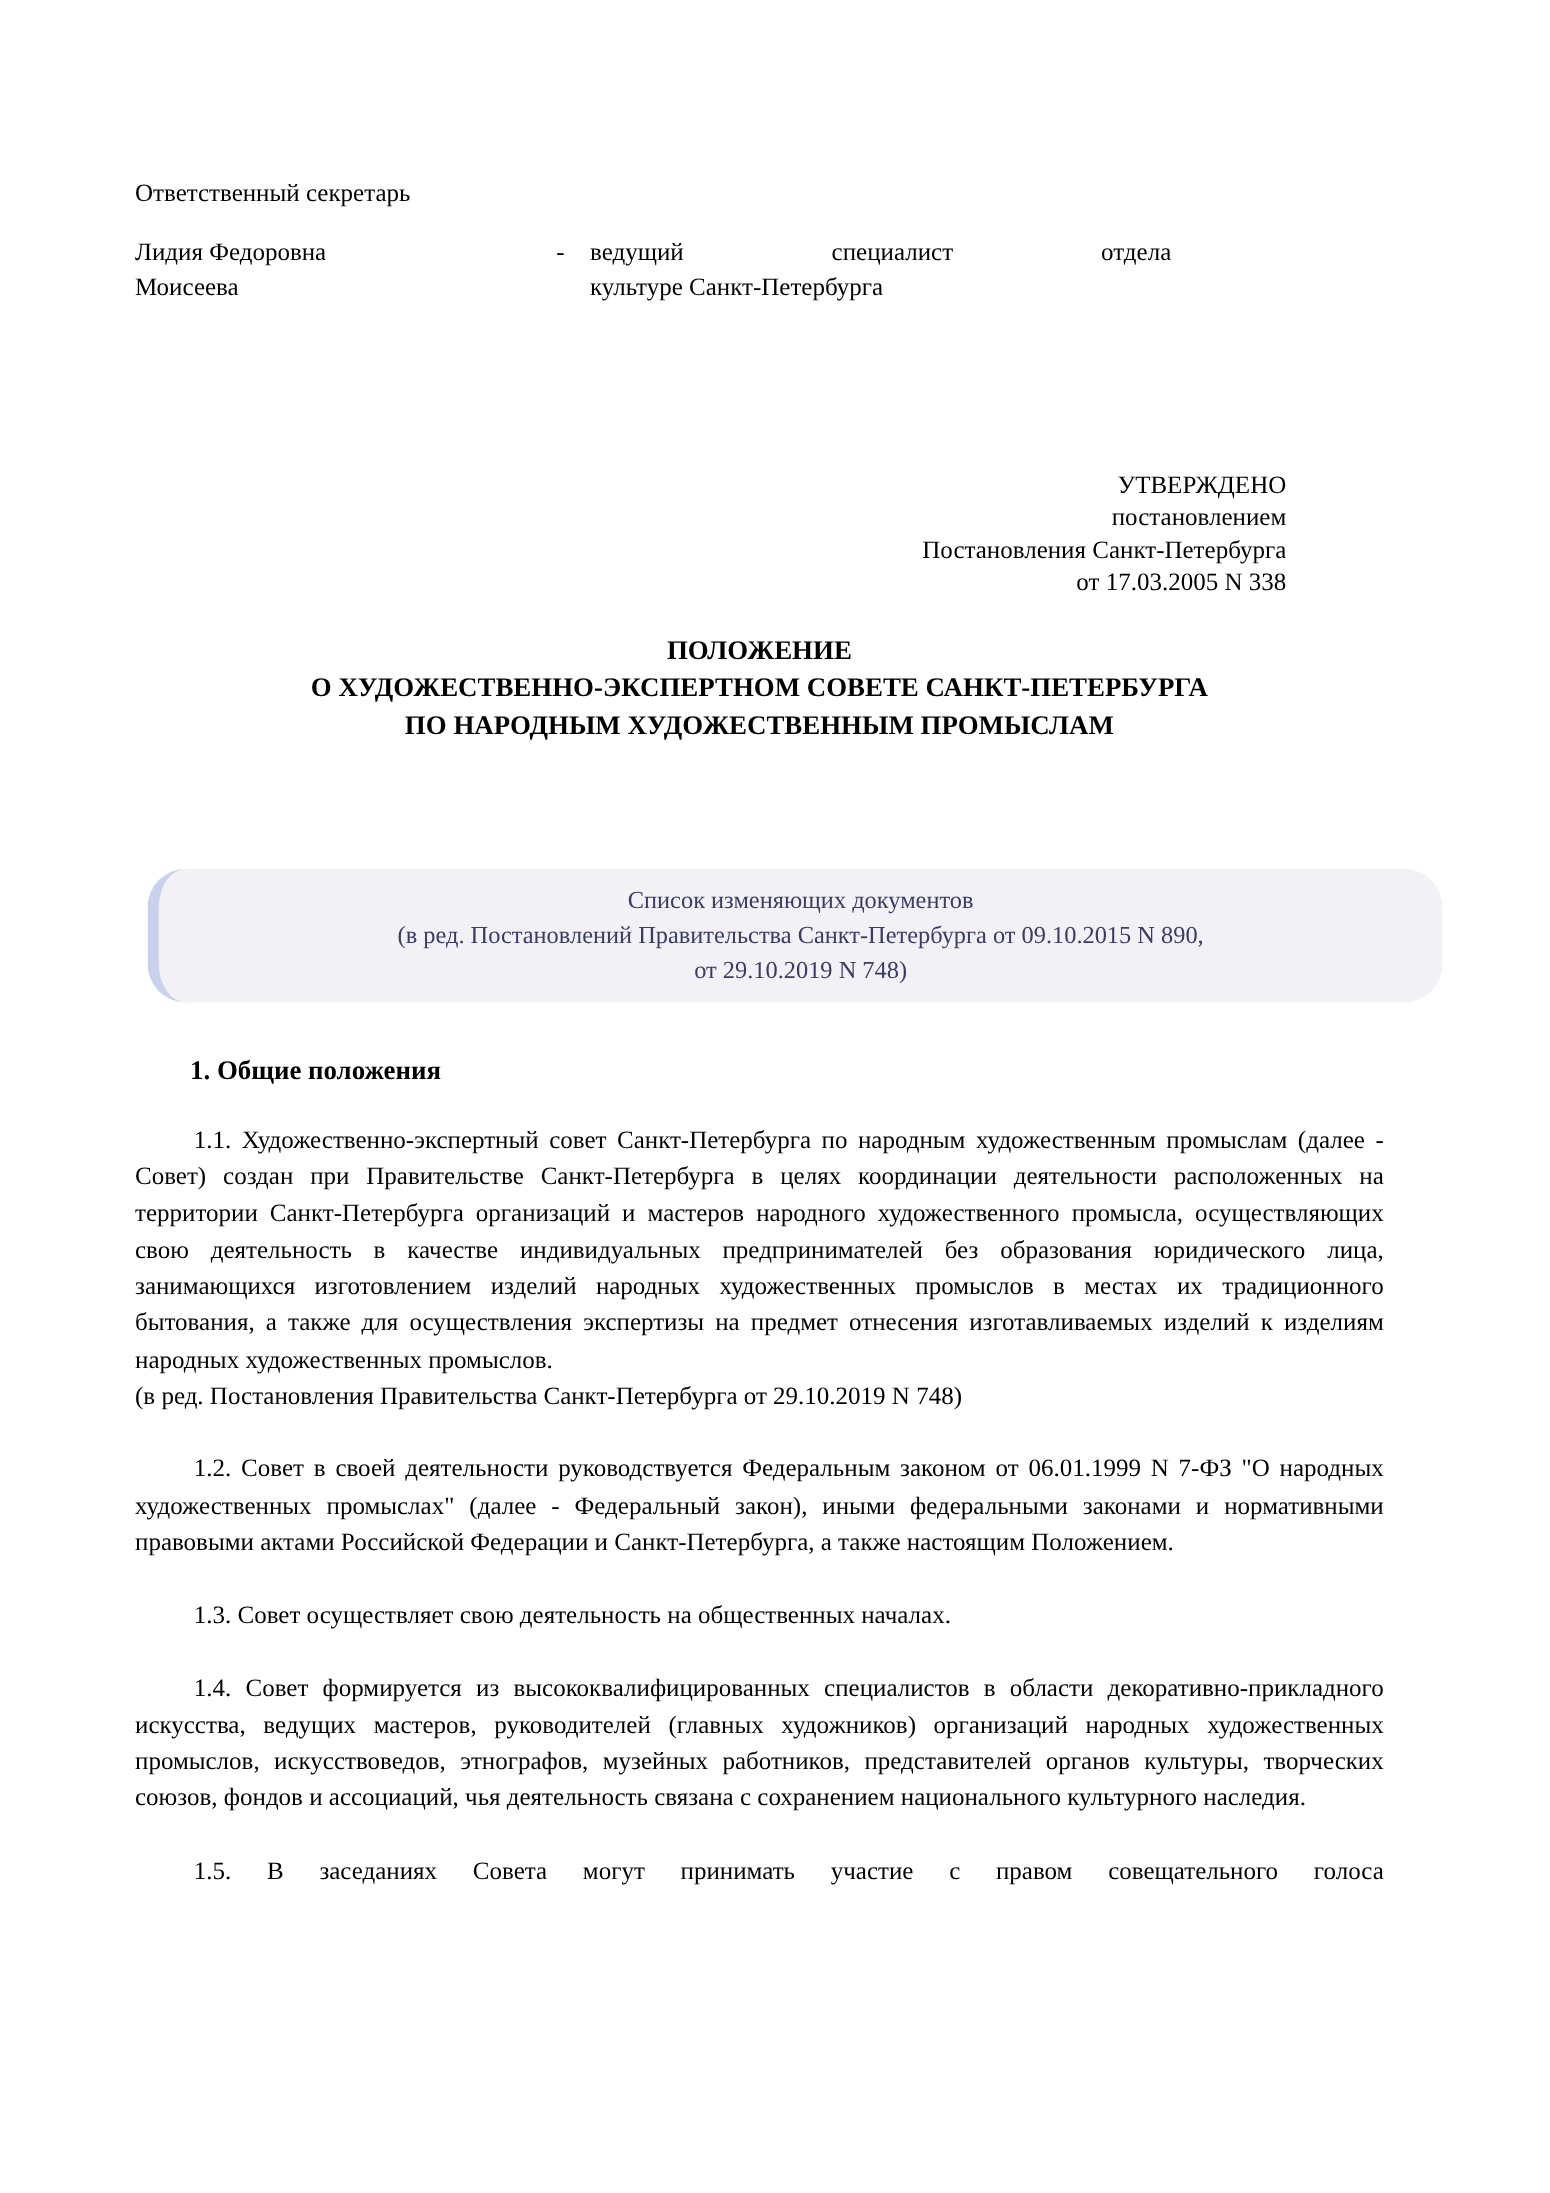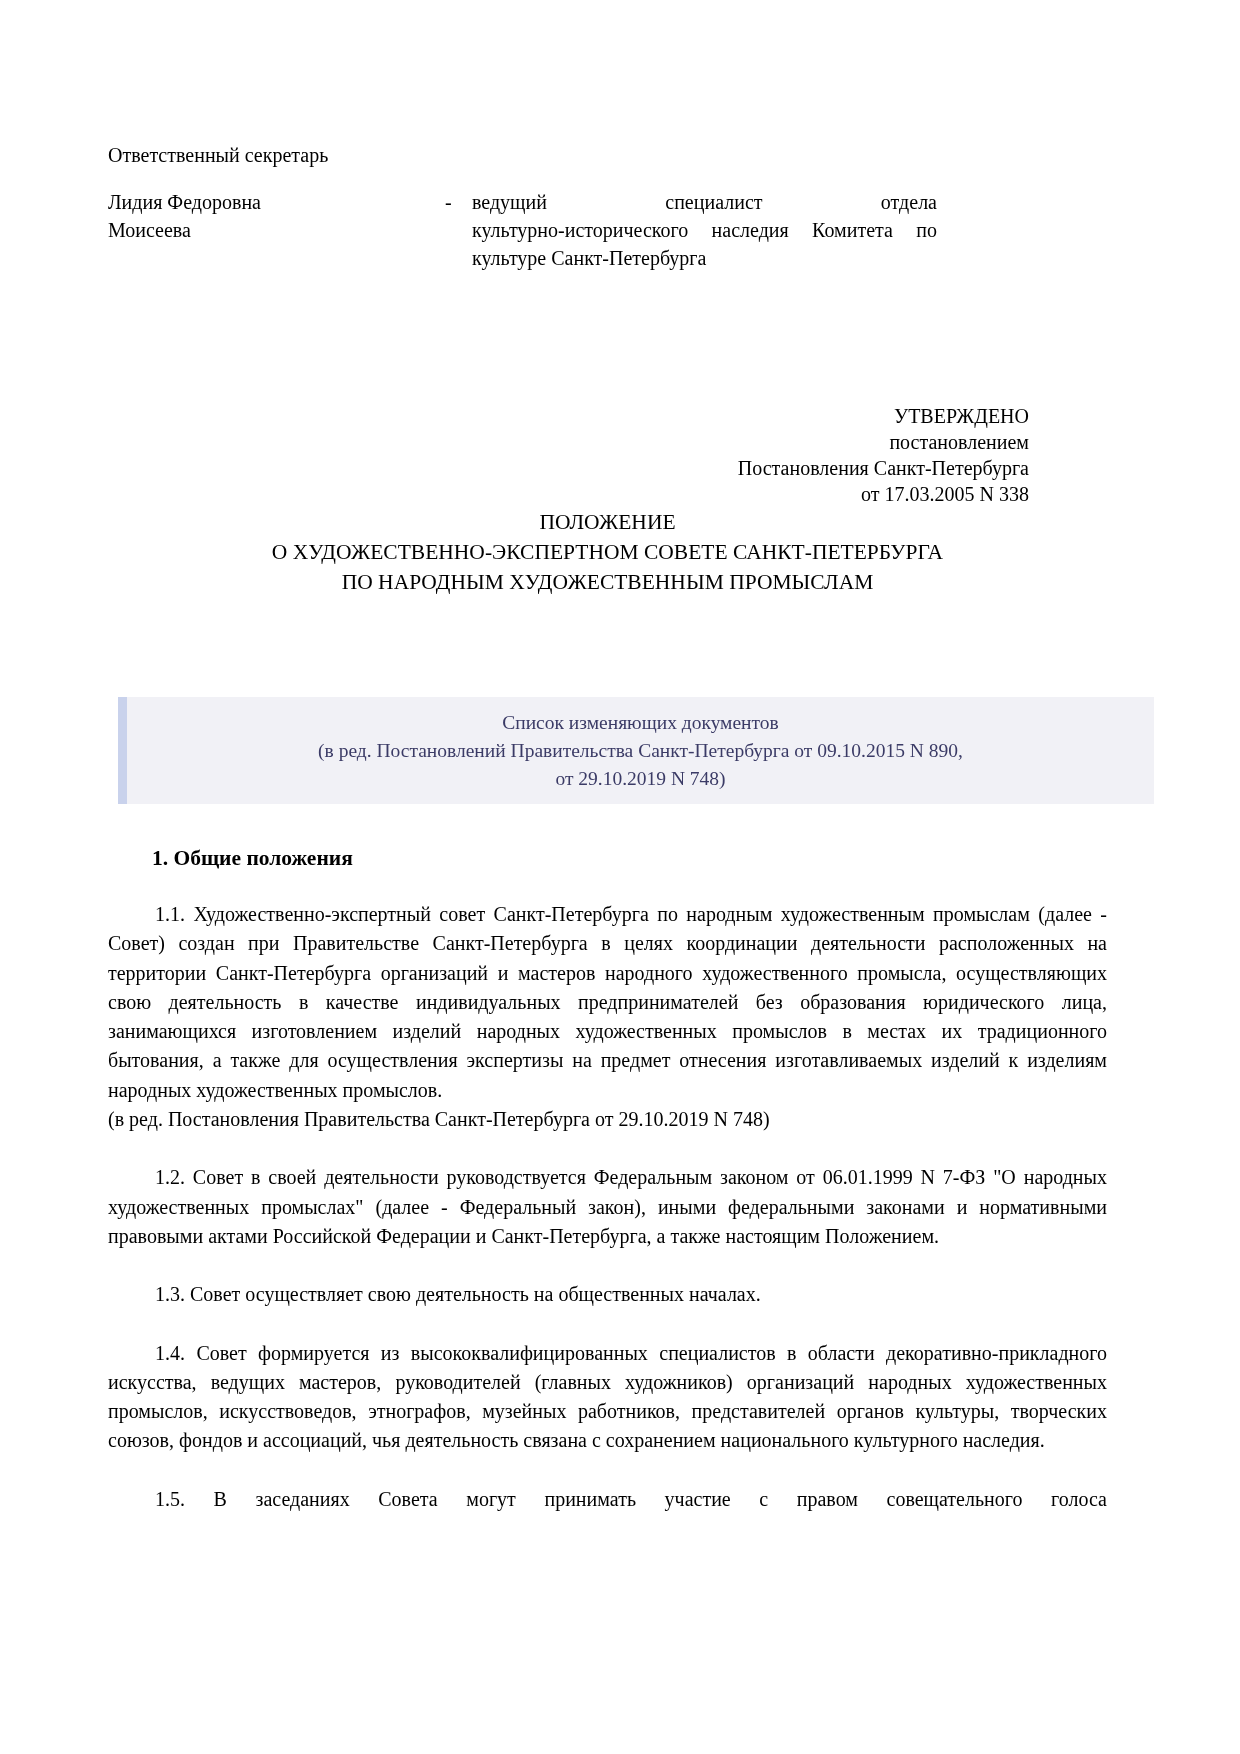--- a/index.html
+++ b/index.html
@@ -42,37 +42,39 @@
   .approval {
     margin-top: 131px;
     text-align: right;
     padding-right: 78px;
     font-size: 20px;
     line-height: 26px;
     font-family: Liberation Serif, serif;
   }
   
   .doc-title {
+    margin-top: 26px;
     text-align: center;
-    font-weight: normal;
+    font-weight: bold;
     font-size: 21.5px;
     line-height: 30px;
   }
   
   .amend-box {
     margin-top: 100px;
     margin-left: 10px;
     margin-right: -47px;
     background: #f1f1f6;
     border-left: 9px solid #c9d2ec;
     padding: 12px 30px 11px 30px;
     text-align: center;
     color: #3b3b66;
     font-size: 19.5px;
     line-height: 28px;
+    border-radius: 31px;
   }
   
   .sec-heading {
     margin: 42px 0 0 44px;
     font-size: 21.5px;
     line-height: 24px;
     font-weight: bold;
   }
   
   .body-p {
@@ -102,21 +104,20 @@
   <div class="label-line">Ответственный секретарь</div>
 
   <div class="sec-row">
     <div class="sec-name">
       <div>Лидия Федоровна</div>
       <div>Моисеева</div>
     </div>
     <div class="sec-dash">-</div>
     <div class="sec-pos">
       <div class="just-line">ведущий специалист отдела</div>
-      <div class="just-line">культурно-исторического наследия Комитета по</div>
       <div>культуре Санкт-Петербурга</div>
     </div>
   </div>
 
   <div class="approval">
     <div>УТВЕРЖДЕНО</div>
     <div>постановлением</div>
     <div>Постановления Санкт-Петербурга</div>
     <div>от 17.03.2005 N 338</div>
   </div>

